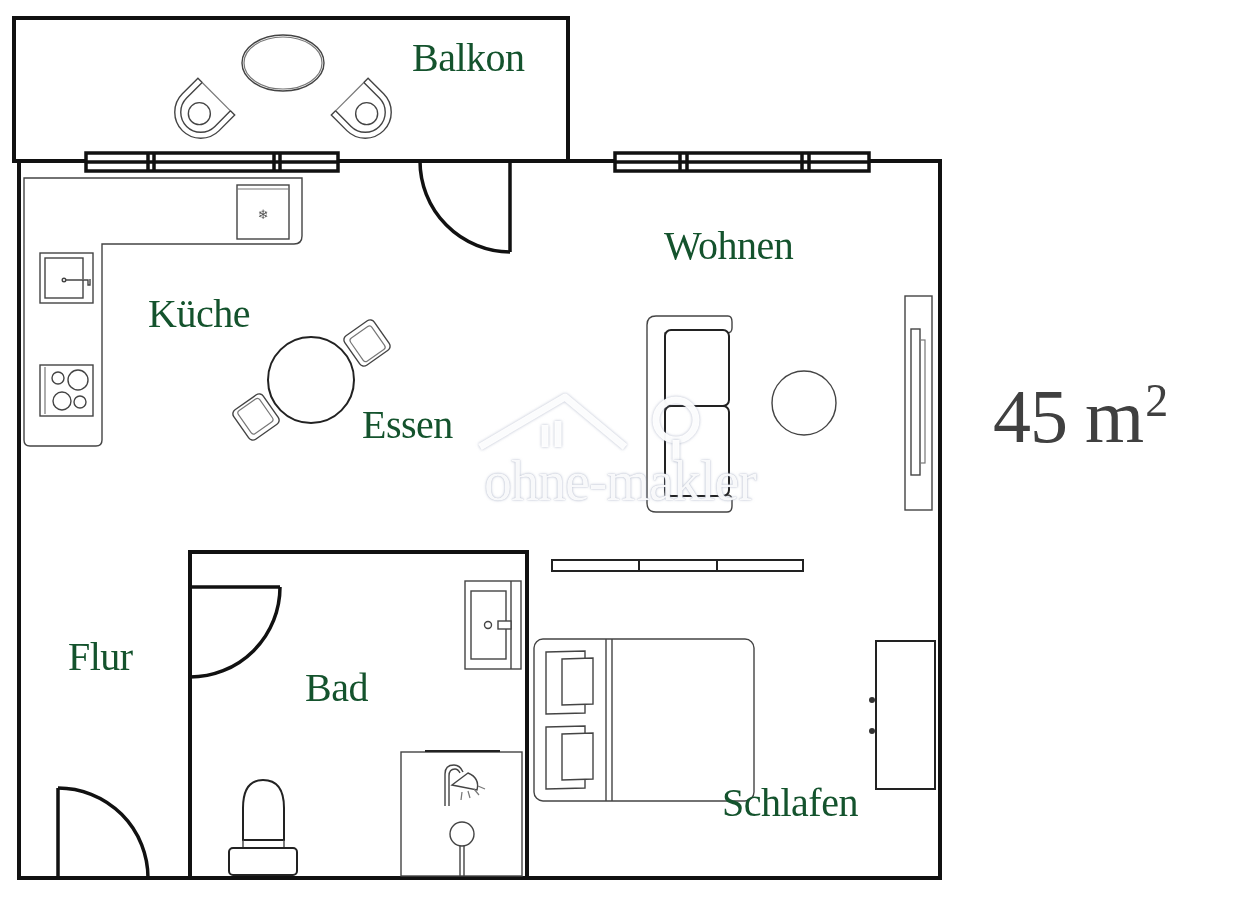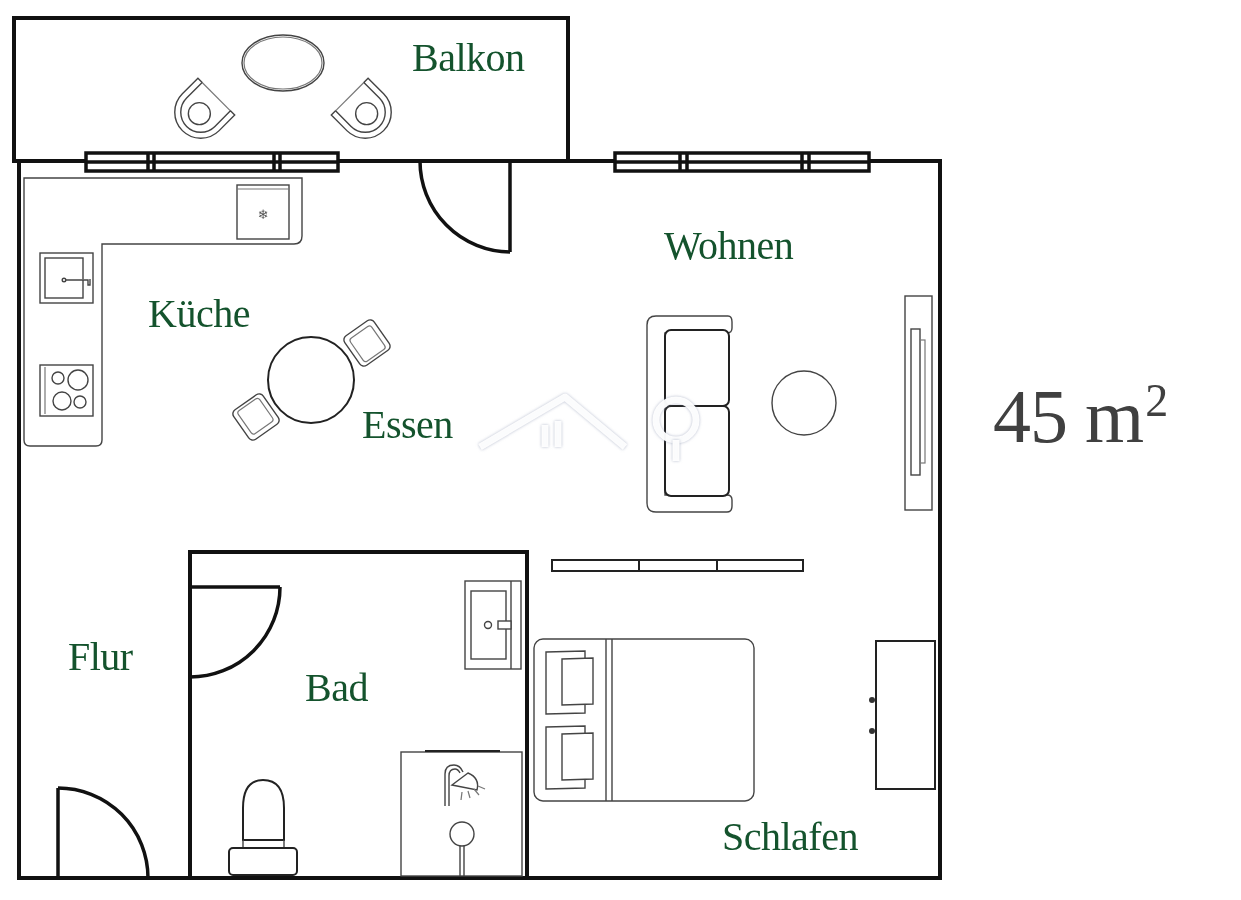--- a/index.html
+++ b/index.html
@@ -210,27 +210,28 @@
     <rect class="furn-dark" x="229" y="848" width="68" height="27" rx="4"></rect>
   </g>
 </svg>
 
 <div class="room-label" style="left:412px; top:38px;">Balkon</div>
 <div class="room-label" style="left:148px; top:294px;">Küche</div>
 <div class="room-label" style="left:362px; top:392px;margin-top:13px;">Essen</div>
 <div class="room-label" style="left:664px; top:226px;">Wohnen</div>
 <div class="room-label" style="left:68px; top:637px;">Flur</div>
 <div class="room-label" style="left:305px; top:668px;">Bad</div>
-<div class="room-label" style="left:722px; top:817px;">Schlafen</div>
+<div class="room-label" style="left:722px; top:783px;">Schlafen</div>
 
 <div class="area-label" style="left:993px; top:378px;"><span>45 m</span><sup>2</sup></div>
 
 <div class="watermark">
   <svg width="380" height="80" viewBox="0 0 380 80" style="position:absolute; left:0; top:0;">
     <g fill="none" stroke="rgba(255,255,255,0.95)" stroke-width="7" stroke-linejoin="round">
       <polyline points="50,62 135,12 195,62" style="filter:drop-shadow(0 0 1.5px rgba(130,140,170,0.6));"></polyline>
       <line x1="115" y1="40" x2="115" y2="62" style="filter:drop-shadow(0 0 1.5px rgba(130,140,170,0.6));"></line>
       <line x1="128" y1="36" x2="128" y2="62" style="filter:drop-shadow(0 0 1.5px rgba(130,140,170,0.6));"></line>
       <circle cx="246" cy="35" r="20" style="filter:drop-shadow(0 0 1.5px rgba(130,140,170,0.6));"></circle>
       <line x1="246" y1="55" x2="246" y2="76" style="filter:drop-shadow(0 0 1.5px rgba(130,140,170,0.6));"></line>
     </g>
   </svg>
+  <div class="watermark-text">ohne-makler</div>
 </div>
 
 </body></html>

